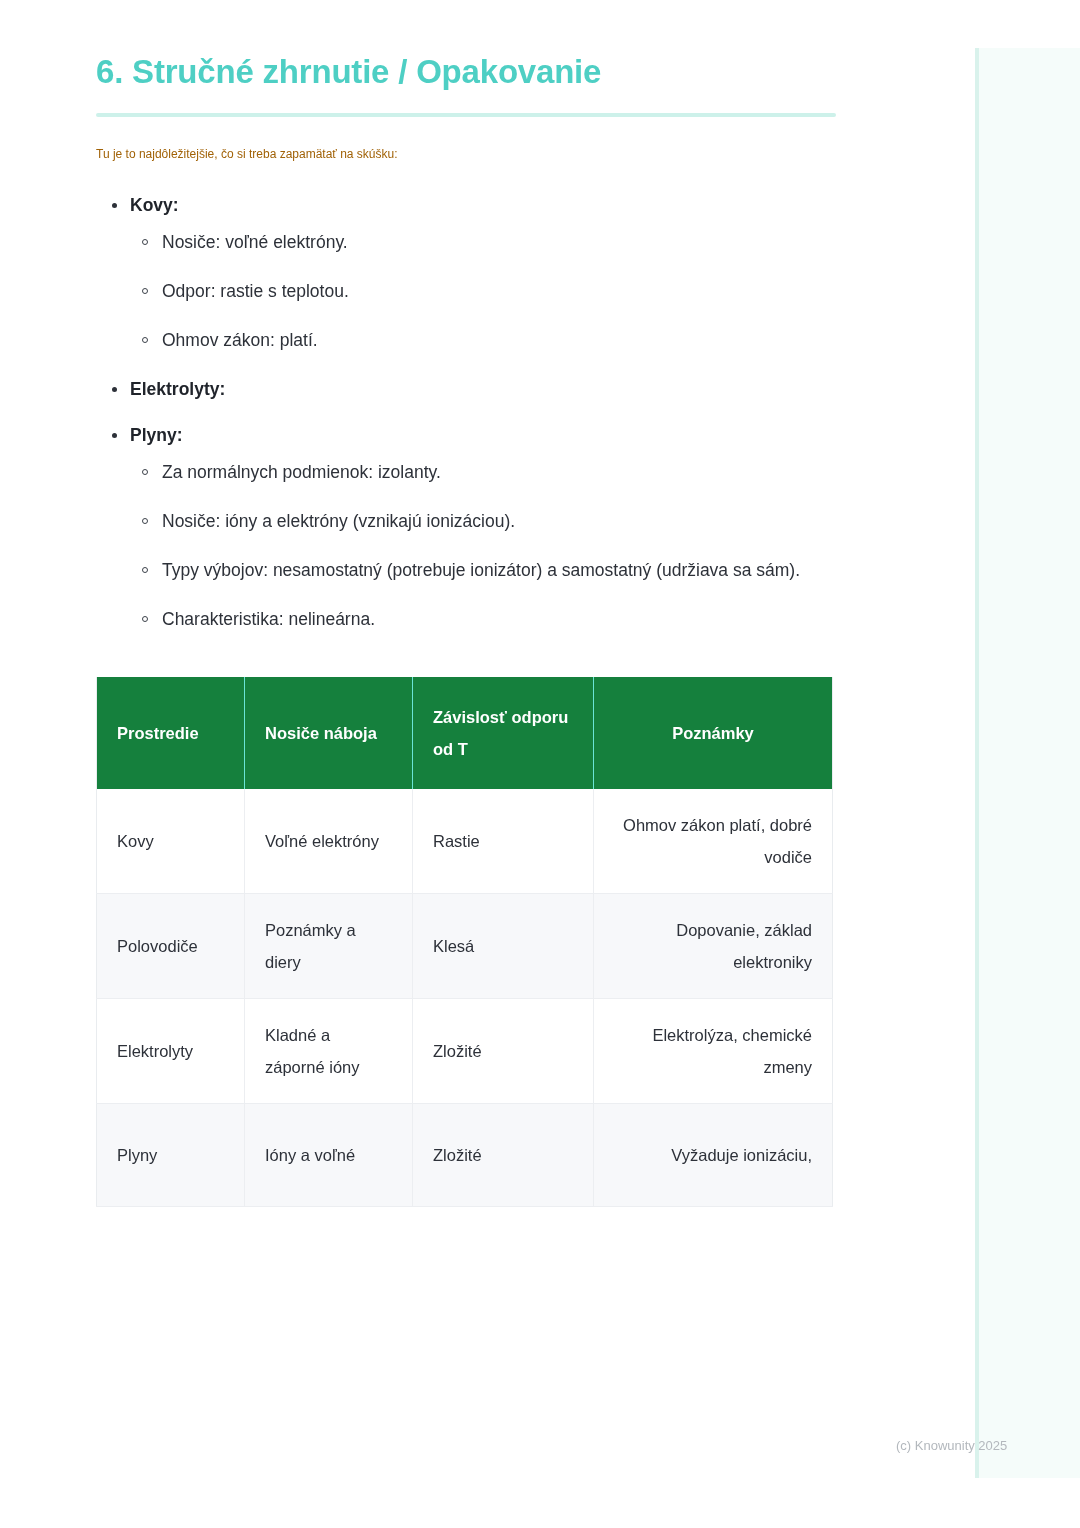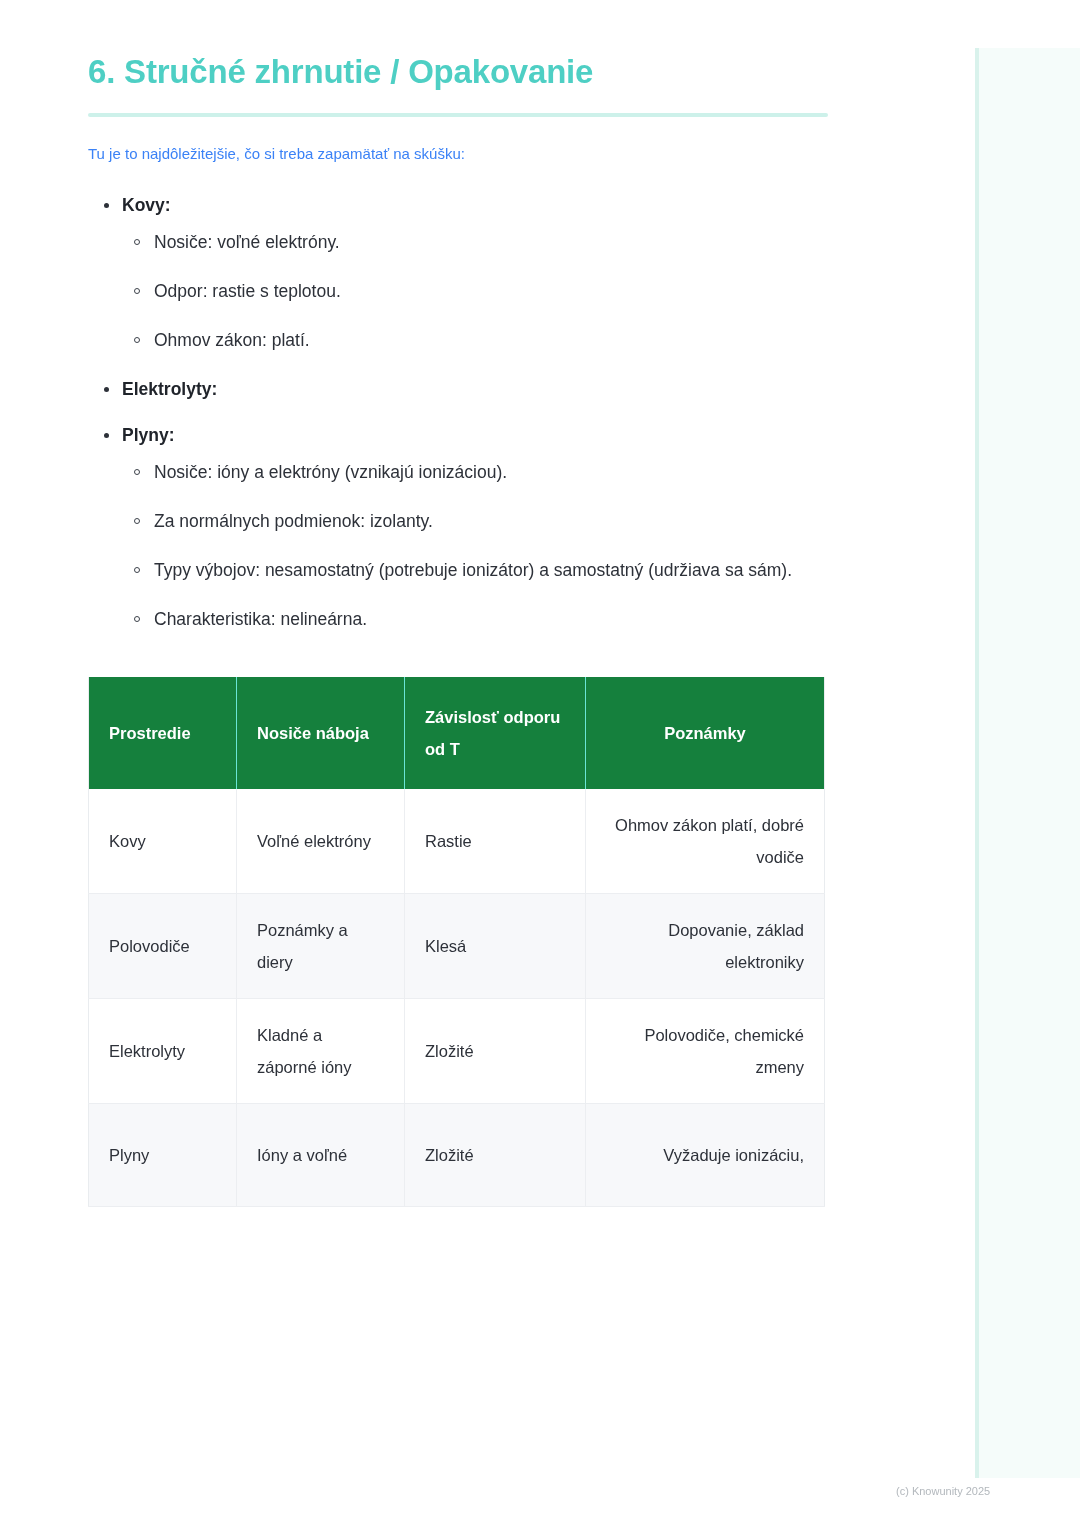--- a/index.html
+++ b/index.html
@@ -38,21 +38,21 @@
   #page {
     position: absolute;
     left: 0;
     top: 0;
     width: 975px;
     height: 1528px;
   }
 
   #content {
     position: absolute;
-    left: 88px;
+    left: 96px;
     top: 50px;
     width: 742px;
   }
 
   h1#doc-title {
     margin: 0;
     font-size: 33px;
     line-height: 44px;
     font-weight: 700;
     color: #4ecfc4;
@@ -62,23 +62,23 @@
   #title-rule {
     margin-top: 19px;
     width: 740px;
     height: 4px;
     background: #cdf1ea;
     border-radius: 2px;
   }
 
   p#intro-text {
     margin: 24px 0 0 0;
-    font-size: 15px;
+    font-size: 12px;
     line-height: 26px;
-    color: #3b82f6;
+    color: #a16207;
   }
 
   
   ul.outer-list {
     list-style: none;
     margin: 25px 0 4px 0;
     padding: 0;
   }
   li.outer-item {
     margin: 0 0 20px 0;
@@ -177,22 +177,22 @@
     height: 103px;
   }
   table#summary-table tbody td:last-child { border-right: none; text-align: right; }
   table#summary-table tbody tr:nth-child(odd) { background: #ffffff; }
   table#summary-table tbody tr:nth-child(even) { background: #f7f8fa; }
 
   
   #watermark {
     position: absolute;
     left: 896px;
-    top: 1483px;
-    font-size: 11px;
+    top: 1438px;
+    font-size: 13px;
     line-height: 16px;
     color: #b3b8bd;
     white-space: nowrap;
   }
 </style>
 </head>
 <body>
 
 <div id="right-panel"></div>
 <div id="right-rule"></div>
@@ -217,22 +217,22 @@
       </li>
 
 
       <li class="outer-item">
         <div class="outer-label">Elektrolyty:</div>
       </li>
 
       <li class="outer-item">
         <div class="outer-label">Plyny:</div>
         <ul class="inner-list">
+          <li class="inner-item">Za normálnych podmienok: izolanty.</li>
           <li class="inner-item">Nosiče: ióny a elektróny (vznikajú ionizáciou).</li>
-          <li class="inner-item">Za normálnych podmienok: izolanty.</li>
           <li class="inner-item">Typy výbojov: nesamostatný (potrebuje ionizátor) a samostatný (udržiava sa sám).</li>
           <li class="inner-item">Charakteristika: nelineárna.</li>
         </ul>
       </li>
 
     </ul>
 
     <div id="summary-table-wrap">
       <table id="summary-table">
         <colgroup>
@@ -259,21 +259,21 @@
           <tr>
             <td>Polovodiče</td>
             <td>Poznámky a diery</td>
             <td>Klesá</td>
             <td>Dopovanie, základ elektroniky</td>
           </tr>
           <tr>
             <td>Elektrolyty</td>
             <td>Kladné a záporné ióny</td>
             <td>Zložité</td>
-            <td>Polovodiče, chemické zmeny</td>
+            <td>Elektrolýza, chemické zmeny</td>
           </tr>
           <tr>
             <td>Plyny</td>
             <td>Ióny a voľné</td>
             <td>Zložité</td>
             <td>Vyžaduje ionizáciu,</td>
           </tr>
         </tbody>
       </table>
     </div>

